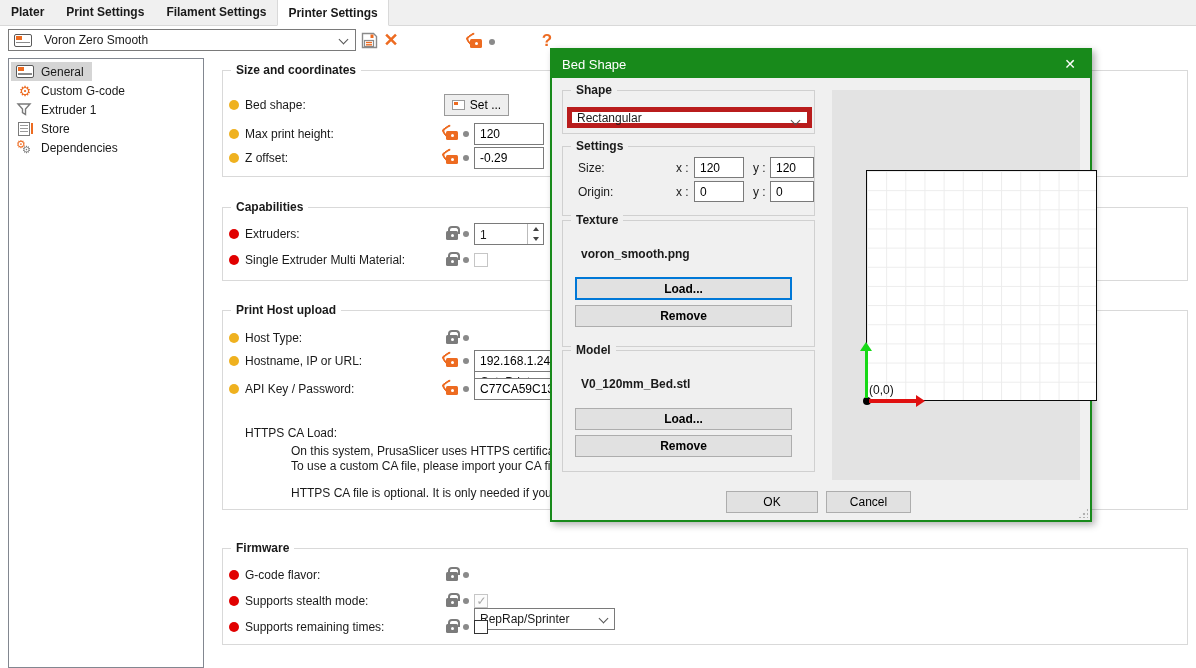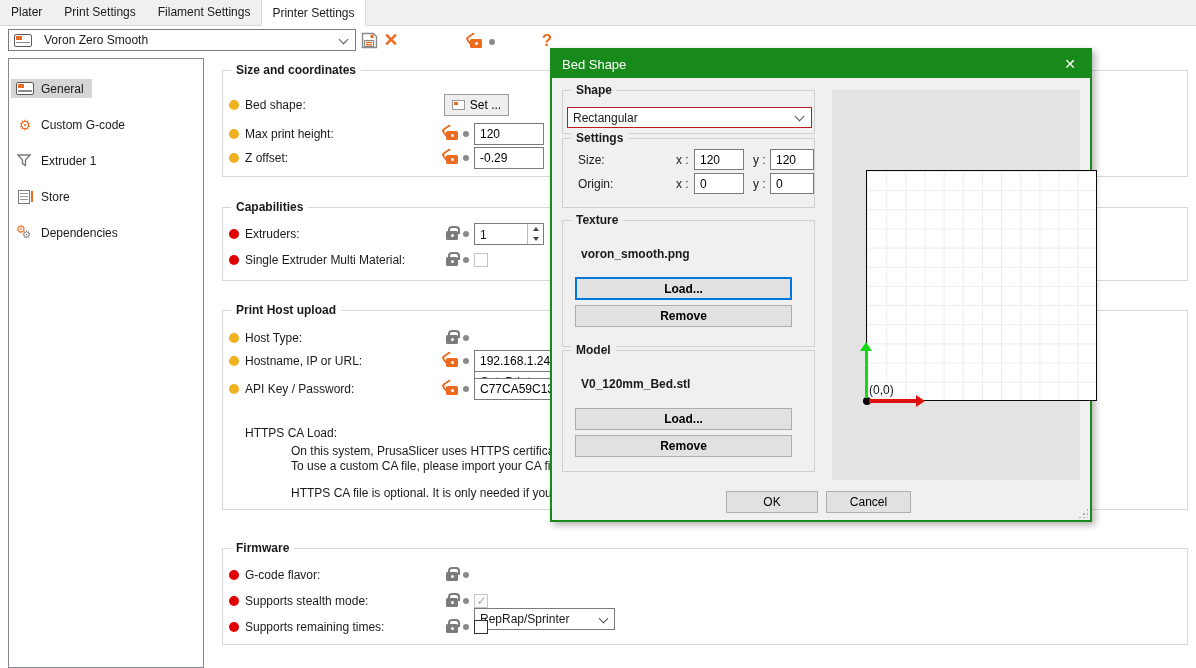--- a/index.html
+++ b/index.html
@@ -3,21 +3,21 @@
 <meta charset="utf-8">
 <style>
   * { box-sizing: border-box; }
   html,body { margin:0; padding:0; }
   body {
     width:1196px; height:668px; position:relative; overflow:hidden;
     background:#fff; font-family:"Liberation Sans", sans-serif; font-size:12px; color:#1a1a1a;
   }
   
   .tabbar { position:absolute; top:0; left:0; width:1196px; height:26px;
-    background:#f0f0f0; border-bottom:1px solid #d9d9d9; display:flex; align-items:flex-end; }
+    background:#f0f0f0; border-bottom:1px solid #d9d9d9; display:flex; align-items:flex-end;font-weight:bold; }
   .tab { padding:5px 10px 5px 10px; border:1px solid transparent; cursor:default; white-space:nowrap; }
   .tab.active { background:#fff; border:1px solid #d9d9d9; border-bottom:1px solid #fff; margin-bottom:-1px; padding-top:6px; }
   
   .preset-row { position:absolute; top:27px; left:0; width:1196px; height:26px; background:#fff; }
   .combo { position:absolute; left:8px; top:2px; width:348px; height:22px; background:#fff;
     border:1px solid #7a7a7a; display:flex; align-items:center; }
   .combo-text { margin-left:12px; }
   .chev { width:7px; height:7px; border-right:1.5px solid #555; border-bottom:1.5px solid #555;
     transform:rotate(45deg); margin-top:-3px; }
   .combo .chev { position:absolute; right:8px; top:9px; }
@@ -31,21 +31,21 @@
   
   .lock { position:relative; width:12px; height:9px; border-radius:1.5px; display:inline-block; }
   .lock::before { content:""; position:absolute; top:-5px; left:2px; width:8px; height:6px;
     border:2px solid #000; border-bottom:none; border-radius:4px 4px 0 0; }
   .lock::after { content:""; position:absolute; left:4.5px; top:3px; width:3px; height:3px; background:#fff; border-radius:50%; }
   .lock.closed { background:#7b7b7b; } .lock.closed::before { border-color:#7b7b7b; }
   .lock.open { background:#ed6b21; } .lock.open::before { border-color:#ed6b21; left:-4px; transform:rotate(-35deg); border-right-color:transparent; }
   .grey-dot { width:6px; height:6px; border-radius:50%; background:#8a8a8a; display:inline-block; }
   
   .tree { position:absolute; left:8px; top:58px; width:196px; height:610px; border:1px solid #828790; background:#fff; padding-top:3px; }
-  .tree-item { height:19px; display:flex; align-items:center; gap:7px; padding-left:5px; margin:17px 0 0 2px; width:fit-content; padding-right:8px; cursor:pointer; }
+  .tree-item { height:19px; display:flex; align-items:center; gap:7px; padding-left:5px; margin:0 0 0 2px; width:fit-content; padding-right:8px; cursor:pointer; }
   .tree-item.selected { background:#d5d5d5; }
   .gear-glyph { color:#ed6b21; font-size:14px; line-height:1; width:18px; text-align:center; }
   .dep-glyph { position:relative; width:18px; height:16px; }
   .dep-glyph .g1 { position:absolute; left:0; top:-2px; color:#ed6b21; font-size:11px; }
   .dep-glyph .g2 { position:absolute; left:6px; top:4px; color:#ed6b21; font-size:10px; }
   .notes-icon { width:12px; height:14px; border:1.5px solid #7a7a7a; background:#fff; position:relative; margin-left:2px; }
   .notes-icon::before { content:""; position:absolute; left:1px; top:2px; right:1px; height:1.5px; background:#9a9a9a;
     box-shadow:0 3px 0 #9a9a9a, 0 6px 0 #9a9a9a; }
   .notes-icon::after { content:""; position:absolute; right:-4px; top:0; width:2.5px; height:11px; background:#ed6b21; }
   
@@ -83,21 +83,21 @@
   
   .dialog { position:absolute; left:550px; top:48px; width:542px; height:474px; border:2px solid #188a1b;
     background:#f0f0f0; z-index:10; box-shadow:3px 3px 7px rgba(0,0,0,0.3); }
   .dlg-title { position:absolute; left:-0px; top:0; right:0; height:28px; background:#188a1b; color:#fff;
     display:flex; align-items:center; padding-left:10px; font-size:13px; }
   .dlg-close { position:absolute; right:0; top:0; width:40px; height:28px; display:flex; align-items:center; justify-content:center;
     color:#fff; font-size:14px; cursor:pointer; }
   .dlg-content { position:absolute; left:0; top:28px; right:0; bottom:0; }
   .dgroup { position:absolute; left:10px; width:253px; border:1px solid #d0d0d0; }
   .dgroup-title { position:absolute; top:-8px; left:8px; background:#f0f0f0; padding:0 5px; font-weight:bold; }
-  .dselect { position:absolute; left:4px; top:16px; width:245px; height:21px; background:#fff; border:1px solid #b91c1c;
+  .dselect { position:absolute; left:4px; top:16px; width:245px; height:21px; background:#fff; border:5px solid #b91c1c;
     display:flex; align-items:center; padding-left:5px; }
   .dselect .chev { position:absolute; right:8px; top:8px; }
   .dlabel { position:absolute; }
   .dinput { position:absolute; height:21px; width:50px; border:1px solid #7a7a7a; background:#fff;
     font-family:"Liberation Sans",sans-serif; font-size:12px; padding:0 5px; }
   .fname { position:absolute; left:18px; font-weight:bold; }
   .dbtn { position:absolute; left:12px; width:217px; height:22px; background:#e1e1e1; border:1px solid #adadad;
     font-family:"Liberation Sans",sans-serif; font-size:12px; font-weight:bold; cursor:pointer;text-align:center; }
   .dbtn.focused { border:2px solid #0078d7; }
   .okbtn { position:absolute; height:22px; background:#e1e1e1; border:1px solid #adadad;
@@ -309,21 +309,21 @@
   <div class="dlg-content">
 
     <div class="dgroup" style="top:12px;height:44px">
       <span class="dgroup-title">Shape</span>
       <span class="dselect">
         <span>Rectangular</span>
         <span class="chev"></span>
       </span>
     </div>
 
-    <div class="dgroup" style="top:60px;height:70px">
+    <div class="dgroup" style="top:68px;height:70px">
       <span class="dgroup-title">Settings</span>
       <span class="dlabel" style="left:15px;top:14px">Size:</span>
       <span class="dlabel" style="left:113px;top:14px">x :</span>
       <input class="dinput" style="left: 131px; top: 10px;" value="120">
       <span class="dlabel" style="left:190px;top:14px">y :</span>
       <input class="dinput" style="left: 207px; top: 10px; width: 44px;" value="120">
       <span class="dlabel" style="left:15px;top:38px">Origin:</span>
       <span class="dlabel" style="left:113px;top:38px">x :</span>
       <input class="dinput" style="left: 131px; top: 34px;" value="0">
       <span class="dlabel" style="left:190px;top:38px">y :</span>

